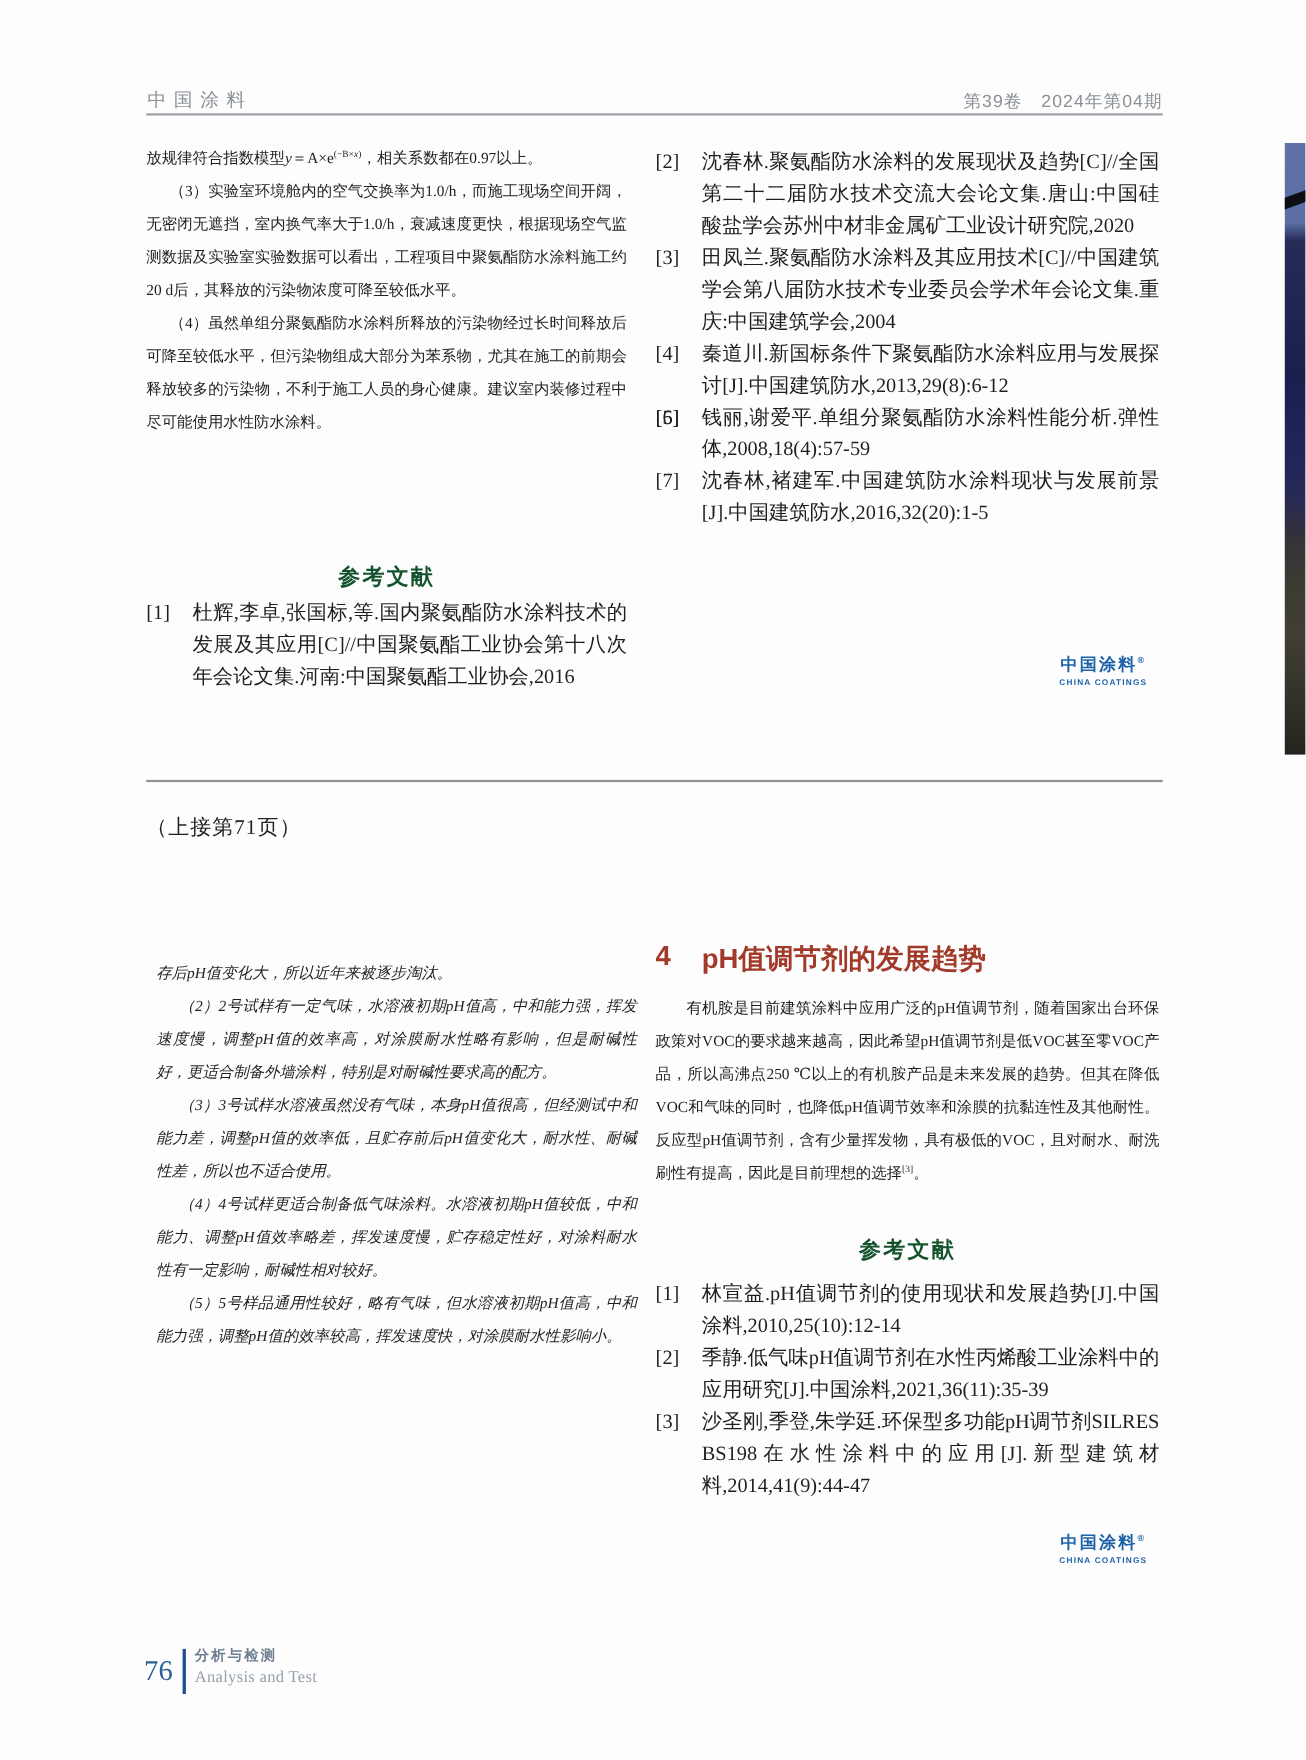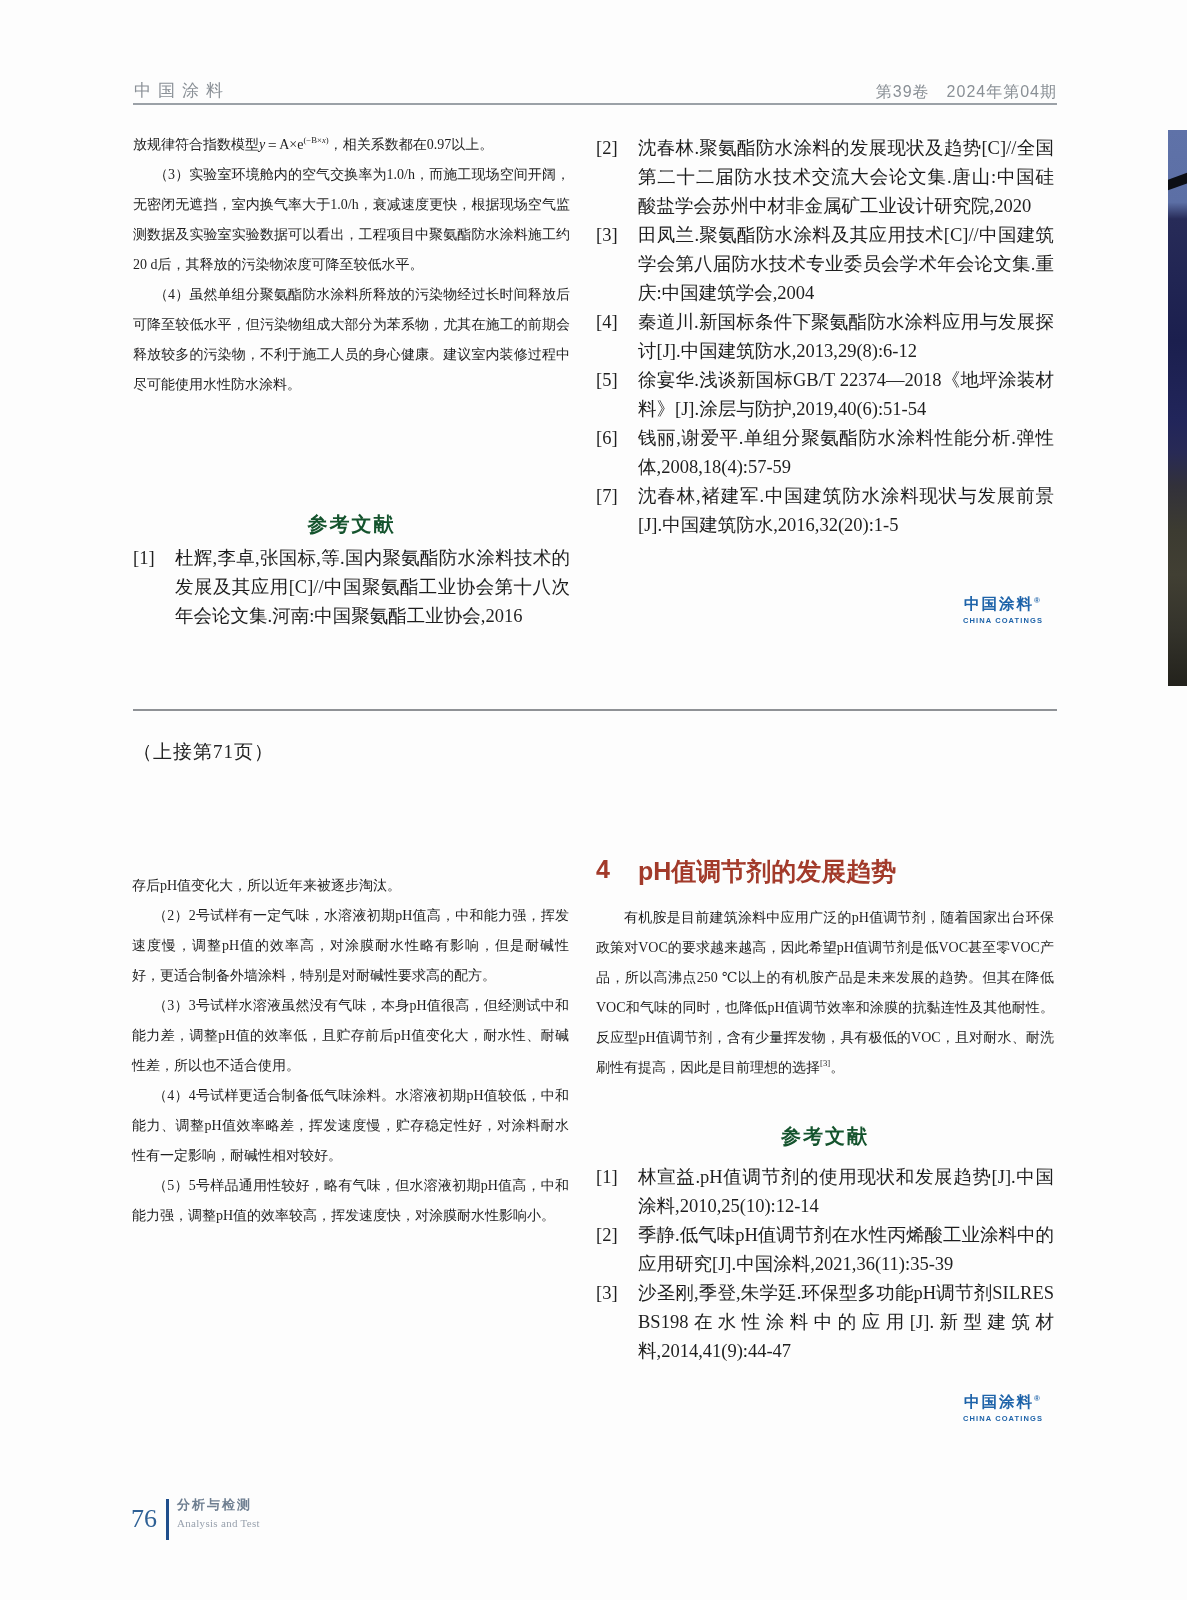--- a/index.html
+++ b/index.html
@@ -36,34 +36,34 @@
   .logo-2{ left:950px; top:1392px; }
   .logo-cn{ font-weight:bold; font-size:15.5px; letter-spacing:2px; white-space:nowrap; }
   .logo-cn sup{ font-size:8px; vertical-align:super; line-height:0; }
   .logo-en{ font-size:7.5px; font-weight:bold; letter-spacing:1.1px; margin-top:1px; white-space:nowrap; }
 
   
   .divider{ position:absolute; left:133px; top:709px; width:924px; height:2px; background:#8f9296; }
   .cont-note{ position:absolute; left:133px; top:739px; font-size:19px; color:#222; letter-spacing:1px; }
 
   
-  .bl{ left:132px; top:871px; width:437px; }
+  .bl{ left:142px; top:871px; width:437px;font-style:italic; }
   .br{ left:596px; top:855px; width:458px; }
   .sec-head{ margin:0; display:flex; font-family:"Liberation Sans","DejaVu Sans",sans-serif; font-weight:bold; font-size:25px; color:var(--accent_red,#a23a2a); }
   .sec-no{ width:42px; flex:none; }
   .br .body-p{ margin-top:15px; }
   .br-refs-title{ margin:40px 0 0 0; }
   .br-refs{ margin-top:13px; }
 
   
   .footer{ position:absolute; left:131px; top:1496px; display:flex; align-items:flex-start; }
   .page-no{ font-size:26px; color:var(--footer_blue,#2e6095); margin:8px 9px 17px 0; }
   .foot-bar{ width:3px; height:41px; background:var(--footer_bar,#1f4e8c); margin:3px 8px 0 0; }
   .foot-cn{ font-family:"Liberation Sans","DejaVu Sans",sans-serif; font-weight:bold; font-size:13px; color:#6e7e90; letter-spacing:2px; }
-  .foot-en{ font-size:11px; color:#98a1ad; margin-top:3px; letter-spacing:0.3px; }
+  .foot-en{ font-size:15px; color:#98a1ad; margin-top:3px; letter-spacing:0.3px; }
 
   
   .edge-strip{
     position:absolute; left:1168px; top:130px; width:19px; height:556px; overflow:hidden;
     background:linear-gradient(180deg,
       #5f72a8 0%, #5c6fa5 13%,
       #272b58 16%, #1b1f4e 38%, #21255a 52%, #282a55 58%,
       #32313a 64%, #3c3b31 72%, #413f33 80%, #34332b 90%, #23221c 100%);
   }
   .edge-strip::before{
@@ -88,21 +88,21 @@
 
   <h3 class="refs-title tl-refs-title">参考文献</h3>
   <div class="tl-refs">
     <div class="ref"><span class="ref-num">[1]</span><span>杜辉,李卓,张国标,等.国内聚氨酯防水涂料技术的发展及其应用[C]//中国聚氨酯工业协会第十八次年会论文集.河南:中国聚氨酯工业协会,2016</span></div>
   </div>
 
   <div class="tr-refs">
     <div class="ref"><span class="ref-num">[2]</span><span>沈春林.聚氨酯防水涂料的发展现状及趋势[C]//全国第二十二届防水技术交流大会论文集.唐山:中国硅酸盐学会苏州中材非金属矿工业设计研究院,2020</span></div>
     <div class="ref"><span class="ref-num">[3]</span><span>田凤兰.聚氨酯防水涂料及其应用技术[C]//中国建筑学会第八届防水技术专业委员会学术年会论文集.重庆:中国建筑学会,2004</span></div>
     <div class="ref"><span class="ref-num">[4]</span><span>秦道川.新国标条件下聚氨酯防水涂料应用与发展探讨[J].中国建筑防水,2013,29(8):6-12</span></div>
-    <div class="ref"><span class="ref-num">[5]</span><span>徐宴华.浅谈新国标GB/T 22374—2018《地坪涂装材料》[J].涂层与防护,2019,40(6):51-54</span></div>
+    <div class="ref"><span class="ref-num">[5]</span></div>
     <div class="ref"><span class="ref-num">[6]</span><span>钱丽,谢爱平.单组分聚氨酯防水涂料性能分析.弹性体,2008,18(4):57-59</span></div>
     <div class="ref"><span class="ref-num">[7]</span><span>沈春林,褚建军.中国建筑防水涂料现状与发展前景[J].中国建筑防水,2016,32(20):1-5</span></div>
   </div>
 
   <div class="logo logo-1">
     <div class="logo-cn"><span>中国涂料</span><sup>®</sup></div>
     <div class="logo-en">CHINA COATINGS</div>
   </div>
 
   <div class="divider"></div>

